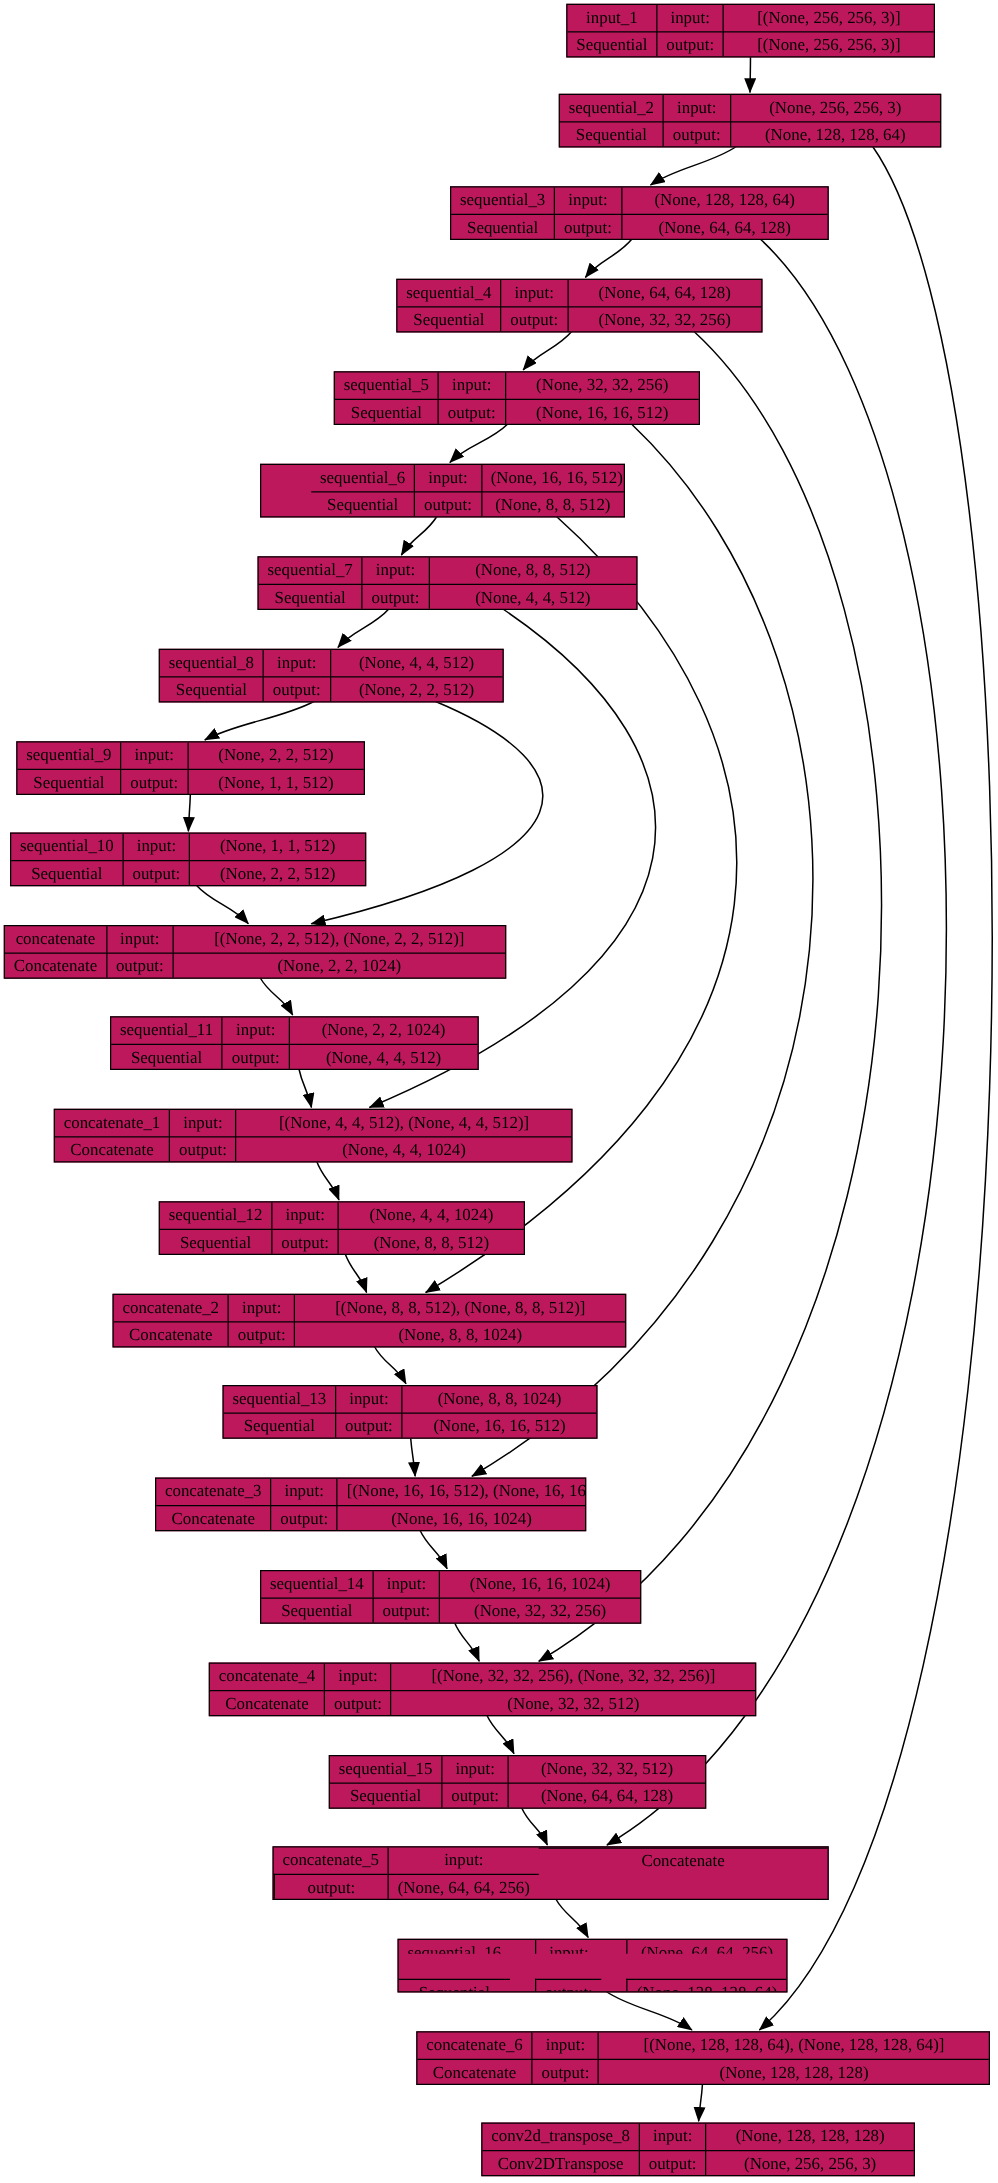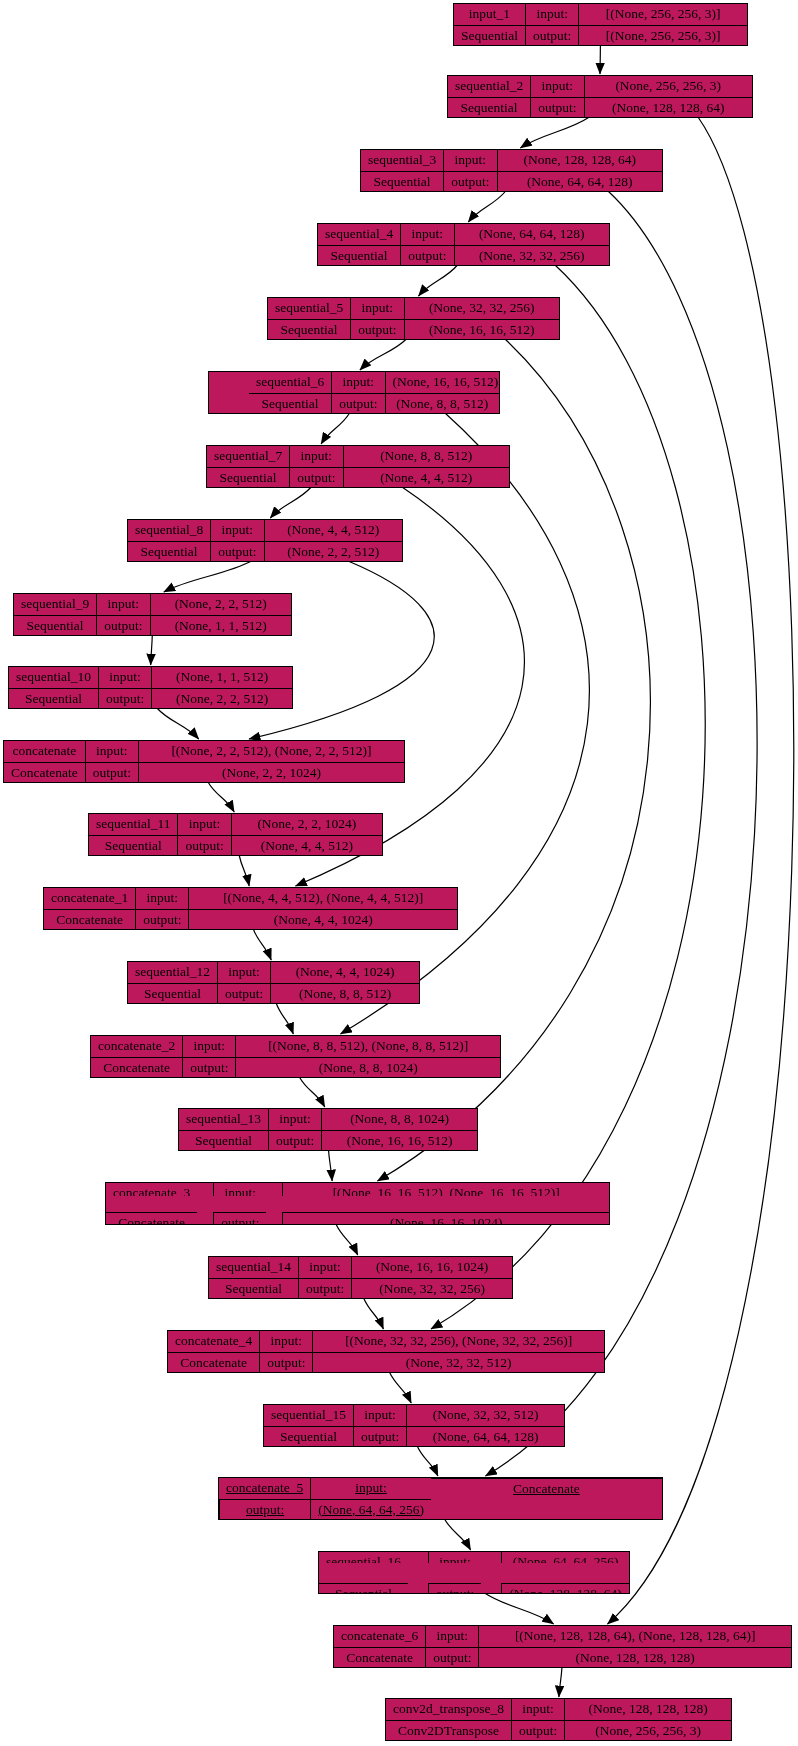--- a/index.html
+++ b/index.html
@@ -200,21 +200,21 @@
     <div class="cell b-left b-top">(None, 8, 8, 1024)</div>
   </div>
     <div class="node" style="left: 178px; top: 1108px; width: 300px;">
     <div class="cell c-name">sequential_13</div>
     <div class="cell b-left">input:</div>
     <div class="cell b-left">(None, 8, 8, 1024)</div>
     <div class="cell b-top">Sequential</div>
     <div class="cell b-left b-top">output:</div>
     <div class="cell b-left b-top">(None, 16, 16, 512)</div>
   </div>
-    <div class="node" style="left: 105px; top: 1182px; width: 505px; gap: 16px;">
+    <div class="node" style="left: 124px; top: 1182px; width: 345px;">
     <div class="cell c-name">concatenate_3</div>
     <div class="cell b-left">input:</div>
     <div class="cell b-left">[(None, 16, 16, 512), (None, 16, 16, 512)]</div>
     <div class="cell b-top">Concatenate</div>
     <div class="cell b-left b-top">output:</div>
     <div class="cell b-left b-top">(None, 16, 16, 1024)</div>
   </div>
     <div class="node" style="left: 208px; top: 1256px; width: 305px;">
     <div class="cell c-name">sequential_14</div>
     <div class="cell b-left">input:</div>
@@ -232,21 +232,21 @@
     <div class="cell b-left b-top">(None, 32, 32, 512)</div>
   </div>
     <div class="node" style="left: 263px; top: 1404px; width: 302px;">
     <div class="cell c-name">sequential_15</div>
     <div class="cell b-left">input:</div>
     <div class="cell b-left">(None, 32, 32, 512)</div>
     <div class="cell b-top">Sequential</div>
     <div class="cell b-left b-top">output:</div>
     <div class="cell b-left b-top">(None, 64, 64, 128)</div>
   </div>
-    <div class="node" style="left: 218px; top: 1477px; width: 445px; text-decoration: underline;">
+    <div class="node" style="left: 218px; top: 1477px; width: 445px;">
     <div class="cell c-name">concatenate_5</div>
     <div class="cell b-left">input:</div>
     <div class="cell b-top">Concatenate</div>
     <div class="cell b-left b-top">output:</div>
     <div class="cell b-left b-top">(None, 64, 64, 256)</div>
   </div>
     <div class="node" style="left: 318px; top: 1551px; width: 312px; gap: 20px;">
     <div class="cell c-name">sequential_16</div>
     <div class="cell b-left">input:</div>
     <div class="cell b-left">(None, 64, 64, 256)</div>

